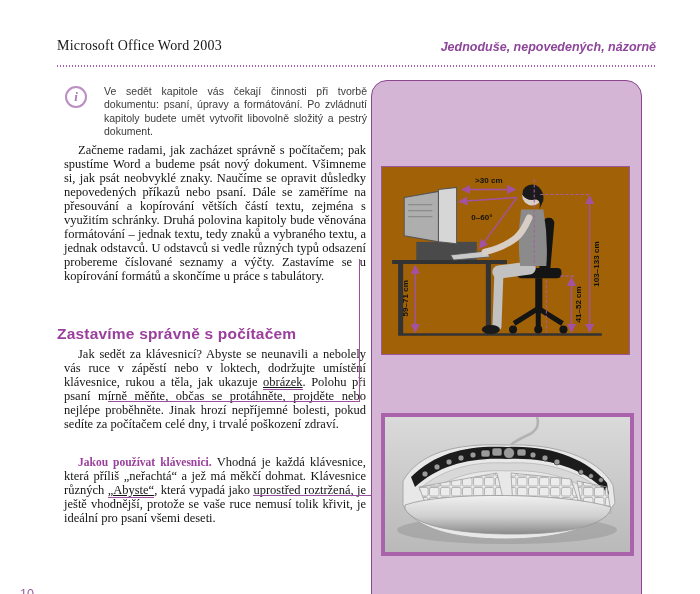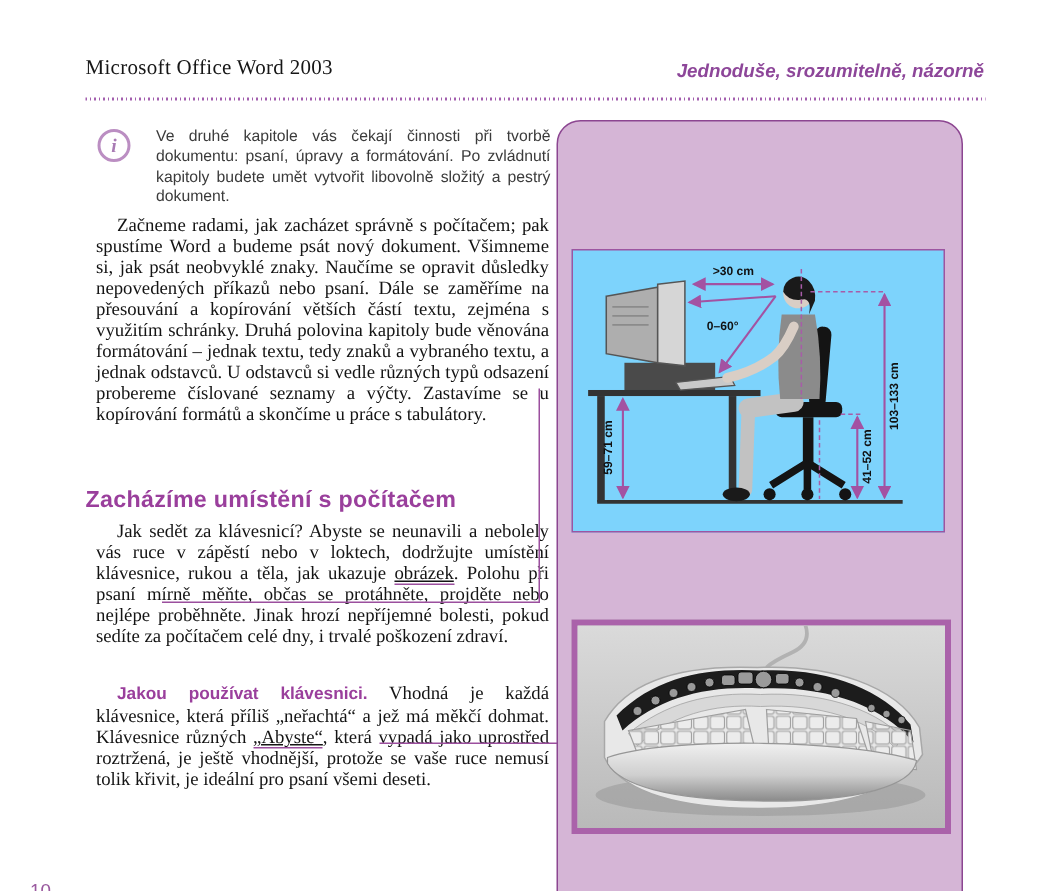--- a/index.html
+++ b/index.html
@@ -25,57 +25,57 @@
                font-family:"Liberation Sans",sans-serif; font-size:10.5px; line-height:13.4px; }
 
   
   .body-par { width:302px; text-align:justify; text-indent:14px;
               font-size:12.5px; line-height:14px; color:#141414; }
   .par-intro   { left:64px; top:118px; }
   .par-sitting { left:64px; top:322px; }
   .par-keyb    { left:64px; top:430px; }
   .section-heading { left:57px; top:300px; font-family:"Liberation Sans",sans-serif;
                      font-weight:bold; font-size:15.5px; color:#9a3f9c; letter-spacing:.2px; }
-  .lead-in { font-family:Liberation Sans, sans-serif; font-weight:bold;
+  .lead-in { font-family:Liberation Serif, serif; font-weight:bold;
              font-size:11.5px; color:#9a3f9c; }
   .purple-link { border-bottom:1.5px solid #9b4f9e;text-decoration:underline; }
   .page-number { left:20px; top:562px; font-family:"Liberation Sans",sans-serif;
                  font-size:12.5px; color:#9a5a9f; }
 
   
   .leader { background:#9b4f9e; }
   .lead-obr-h { left:108px; top:376px; width:252px; height:1px; }
   .lead-obr-v { left:359px; top:234px; width:1px;  height:143px; }
   .lead-nat-h { left:253px; top:470px; width:128px; height:1px; }
 
   
   .sidebar { left:371px; top:55px; width:271px; height:600px;
              background:#d5b5d6; border:1.5px solid #8c4691;
              border-radius:16px 16px 0 0; }
   .figure-box { left:381px; top:141px; width:249px; height:189px;
-                background:#7dd3fc; border:1.5px solid #9d55a1; }
+                background:#a16207; border:1.5px solid #9d55a1; }
   .photo-box  { left:381px; top:388px; width:253px; height:143px;
                 border:4px solid #aa62aa; background:#cfcfcf; }
   .figure-box svg, .photo-box svg { display:block; width:100%; height:100%; }
 </style>
 </head>
 <body>
 
 <div class="page">
 
   <div class="abs hdr-left">Microsoft Office Word 2003</div>
-  <div class="abs hdr-right">Jednoduše, srozumitelně, názorně</div>
+  <div class="abs hdr-right">Jednoduše, nepovedených, názorně</div>
   <div class="abs hdr-rule"></div>
 
   <div class="abs info-icon">i</div>
-  <div class="abs info-text">Ve druhé kapitole vás čekají činnosti při tvorbě dokumentu: psaní, úpravy a formátování. Po zvládnutí kapitoly budete umět vytvořit libovolně složitý a pestrý dokument.</div>
+  <div class="abs info-text">Ve sedět kapitole vás čekají činnosti při tvorbě dokumentu: psaní, úpravy a formátování. Po zvládnutí kapitoly budete umět vytvořit libovolně složitý a pestrý dokument.</div>
 
   <p class="abs body-par par-intro">Začneme radami, jak zacházet správně s počítačem; pak spustíme Word a budeme psát nový dokument. Všimneme si, jak psát neobvyklé znaky. Naučíme se opravit důsledky nepovedených příkazů nebo psaní. Dále se zaměříme na přesouvání a kopírování větších částí textu, zejména s využitím schránky. Druhá polovina kapitoly bude věnována formátování – jednak textu, tedy znaků a vybraného textu, a jednak odstavců. U odstavců si vedle různých typů odsazení probereme číslované seznamy a výčty. Zastavíme se u kopírování formátů a skončíme u práce s tabulátory.</p>
 
-  <h2 class="abs section-heading">Zacházíme umístění s počítačem</h2>
+  <h2 class="abs section-heading">Zastavíme správně s počítačem</h2>
 
   <p class="abs body-par par-sitting"><span>Jak sedět za klávesnicí? Abyste se neunavili a nebolely vás ruce v zápěstí nebo v loktech, dodržujte umístění klávesnice, rukou a těla, jak ukazuje </span><span class="purple-link">obrázek</span><span>. Polohu při psaní mírně měňte, občas se protáhněte, projděte nebo nejlépe proběhněte. Jinak hrozí nepříjemné bolesti, pokud sedíte za počítačem celé dny, i trvalé poškození zdraví.</span></p>
 
   <p class="abs body-par par-keyb"><span class="lead-in">Jakou používat klávesnici.</span><span> Vhodná je každá klávesnice, která příliš „neřachtá“ a jež má měkčí dohmat. Klávesnice různých </span><span class="purple-link">„Abyste“</span><span>, která vypadá jako uprostřed roztržená, je ještě vhodnější, protože se vaše ruce nemusí tolik křivit, je ideální pro psaní všemi deseti.</span></p>
 
   <div class="abs leader lead-obr-h"></div>
   <div class="abs leader lead-obr-v"></div>
   <div class="abs leader lead-nat-h"></div>
 
   <div class="abs sidebar"></div>

